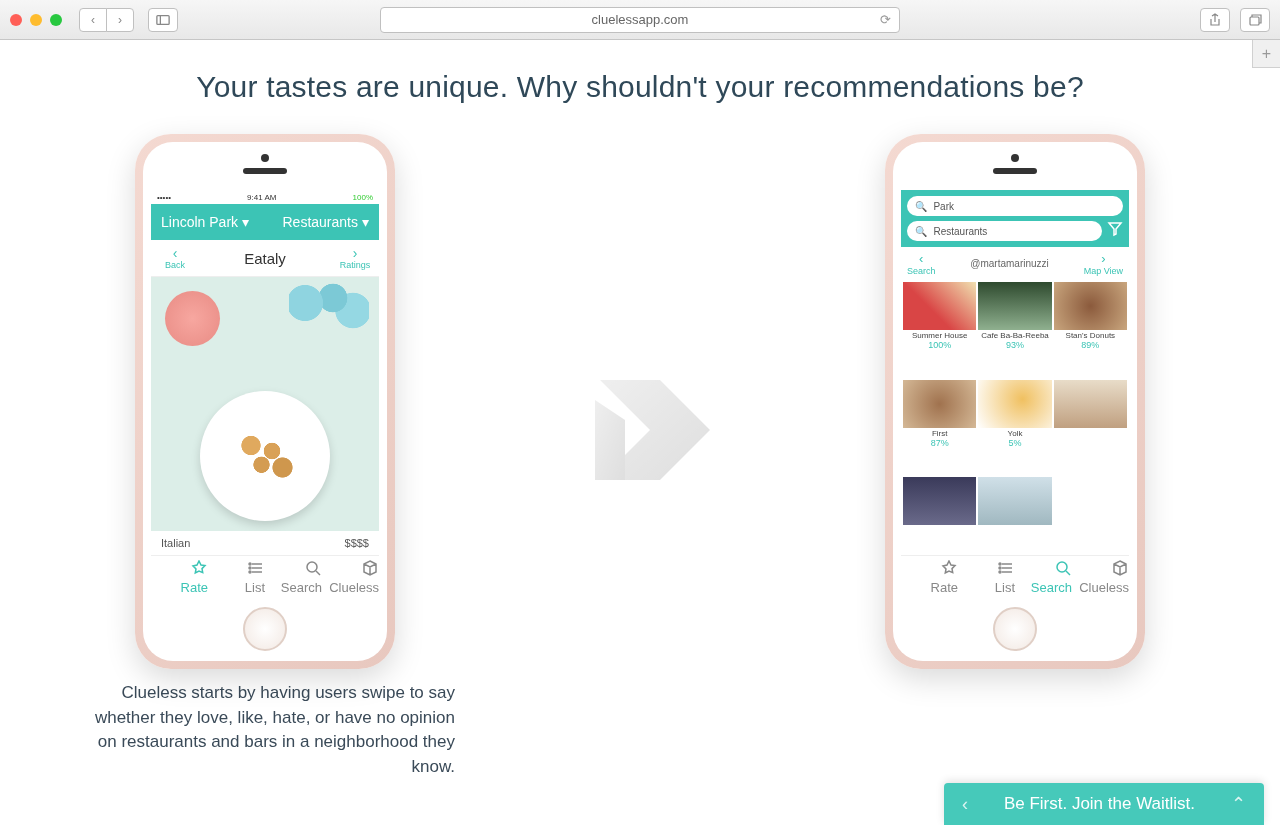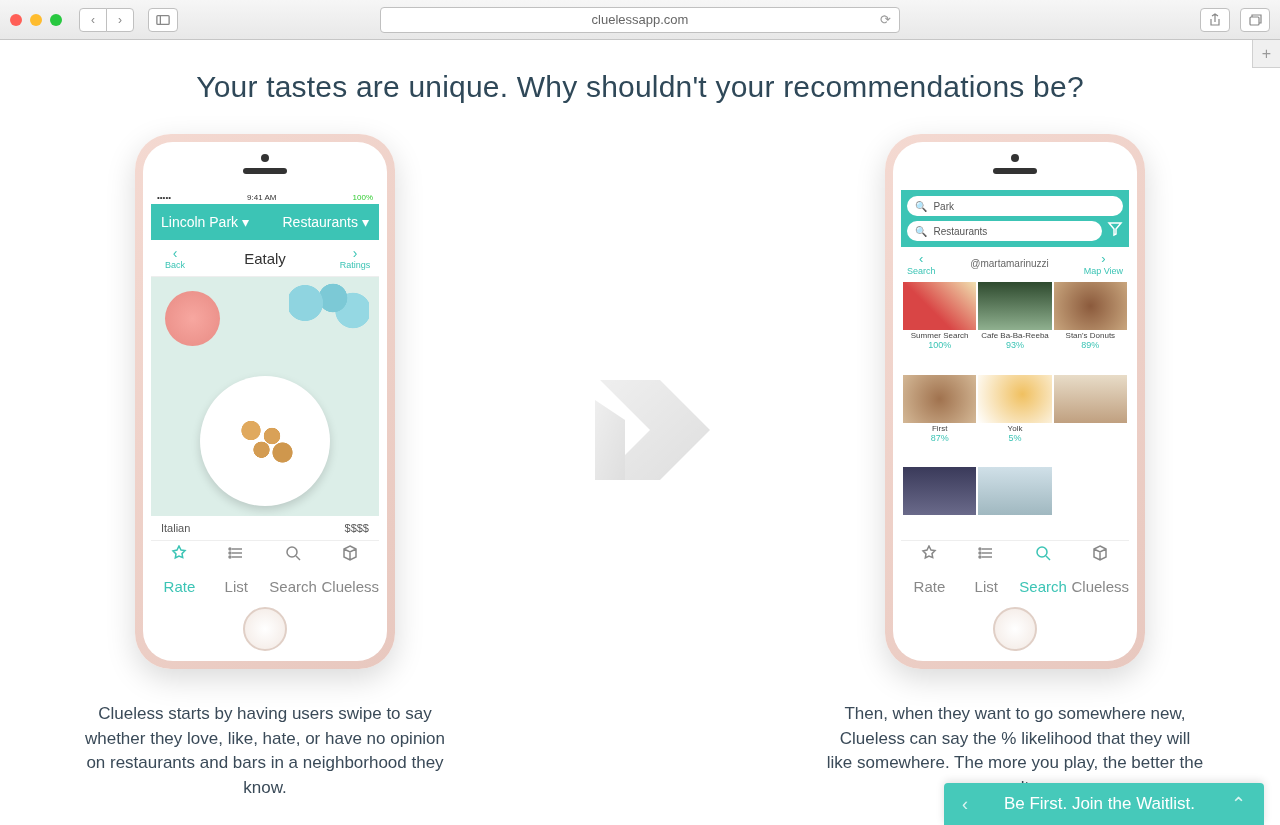--- a/index.html
+++ b/index.html
@@ -47,21 +47,21 @@
 .titlec{font-weight:400;font-size:15px}
 
 .photo{flex:1;background:#dceee8;position:relative;overflow:hidden}
 .plate{position:absolute;bottom:10px;left:50%;transform:translateX(-50%);width:130px;height:130px;background:#fff;border-radius:50%;box-shadow:0 4px 10px rgba(0,0,0,.15);display:flex;align-items:center;justify-content:center}
 .food{width:70px;height:55px;background:radial-gradient(circle at 30% 30%,#e0a95e 15%,transparent 16%),radial-gradient(circle at 60% 40%,#d9a157 15%,transparent 16%),radial-gradient(circle at 45% 65%,#d49c52 15%,transparent 16%),radial-gradient(circle at 75% 70%,#cf974d 15%,transparent 16%);}
 .drink{position:absolute;top:14px;left:14px;width:55px;height:55px;border-radius:50%;background:radial-gradient(#f7a7a0,#e88b84)}
 .leaves{position:absolute;top:6px;right:10px;width:80px;height:50px;background:radial-gradient(circle at 20% 40%,#8fd4e0 25%,transparent 26%),radial-gradient(circle at 55% 30%,#7cc9d6 25%,transparent 26%),radial-gradient(circle at 80% 55%,#95d8e3 25%,transparent 26%)}
 
 .metarow{display:flex;justify-content:space-between;padding:6px 10px;font-size:11px;color:#555}
 .tabbar{display:flex;border-top:1px solid #eee}
-.tab{flex:1;display:flex;flex-direction:column;align-items:center;padding:4px 0;gap:17px;font-size:15px;color:#888}
+.tab{flex:1;display:flex;flex-direction:column;align-items:flex-end;padding:4px 0;gap:4px;font-size:13px;color:#888}
 .tab.active{color:#3cc4b5}
 .tab .ic{width:18px;height:16px;display:flex;align-items:center;justify-content:center}
 .ic svg{width:16px;height:16px;fill:none;stroke:currentColor;stroke-width:1.5}
 
 
 .searchhdr{background:#3cc4b5;padding:6px;display:flex;flex-direction:column;gap:5px}
 .srow{display:flex;align-items:center;gap:5px}
 .sinput{flex:1;background:#fff;border-radius:10px;height:20px;display:flex;align-items:center;padding:0 8px;font-size:10px;color:#555;gap:6px}
 .filter{color:#fff}
 .userrow{display:flex;justify-content:space-between;align-items:center;padding:4px 6px;font-size:9px;color:#3cc4b5}
@@ -78,21 +78,21 @@
 .t7{background:linear-gradient(#e8dcc8,#c0a080)}
 .t8{background:linear-gradient(#3a3a5a,#6a6a8a)}
 .t9{background:linear-gradient(#d0e0e8,#a0b8c0)}
 .cname{font-size:8px;text-align:center;color:#444;padding-top:1px;white-space:nowrap;overflow:hidden}
 .cpct{font-size:9px;text-align:center;color:#3cc4b5}
 
 
 .center-arrow{position:absolute;left:50%;top:380px;transform:translate(-50%,-50%);width:200px;height:200px;opacity:.5}
 .center-arrow svg{width:100%;height:100%}
 
-.caption{text-align:center;font-size:17px;font-weight:300;color:#3a4a58;line-height:1.45;margin-top:33px;max-width:380px}
+.caption{text-align:right;font-size:17px;font-weight:300;color:#3a4a58;line-height:1.45;margin-top:12px;max-width:380px}
 
 
 .waitlist{position:absolute;right:16px;bottom:0;width:320px;height:42px;background:#46c9ba;color:#fff;display:flex;align-items:center;justify-content:space-between;padding:0 18px;font-size:17px;font-weight:300;border-radius:4px 4px 0 0;box-shadow:0 -2px 8px rgba(0,0,0,.12)}
 .waitlist .chev{font-size:18px;opacity:.8}
 </style>
 </head>
 <body>
 
 <div class="chrome">
   <div class="traffic">
@@ -249,21 +249,21 @@
                 </div>
               <div class="mid">@martamarinuzzi</div>
               <div style="display:flex;flex-direction:column;align-items:center">
                   <span style="font-size:13px">›</span>
                   <span>Map View</span>
                 </div>
             </div>
             <div class="grid">
               <div class="cell">
                   <div class="thumb t1"></div>
-                  <div class="cname">Summer Search</div>
+                  <div class="cname">Summer House</div>
                   <div class="cpct">100%</div>
                 </div>
               <div class="cell">
                   <div class="thumb t3"></div>
                   <div class="cname">Cafe Ba-Ba-Reeba</div>
                   <div class="cpct">93%</div>
                 </div>
               <div class="cell">
                   <div class="thumb t4"></div>
                   <div class="cname">Stan's Donuts</div>
@@ -326,21 +326,20 @@
                       <path d="M8 1l6 3v8l-6 3-6-3V4z M2 4l6 3 6-3 M8 7v8"></path>
                     </svg>
                   </div>
                   <span>Clueless</span>
                 </div>
             </div>
           </div>
           <div class="home"></div>
         </div>
       </div>
-      <div class="caption">Then, when they want to go somewhere new, Clueless can say the % likelihood that they will like somewhere. The more you play, the better the results.</div>
     </div>
   </div>
 
   <div class="center-arrow">
     <svg viewBox="0 0 200 200">
       <defs>
           <linearGradient id="g" x1="0" y1="0" x2="1" y2="1">
             <stop offset="0" stop-color="#e0e0e0"></stop>
             <stop offset="1" stop-color="#bfbfbf"></stop>
           </linearGradient>

